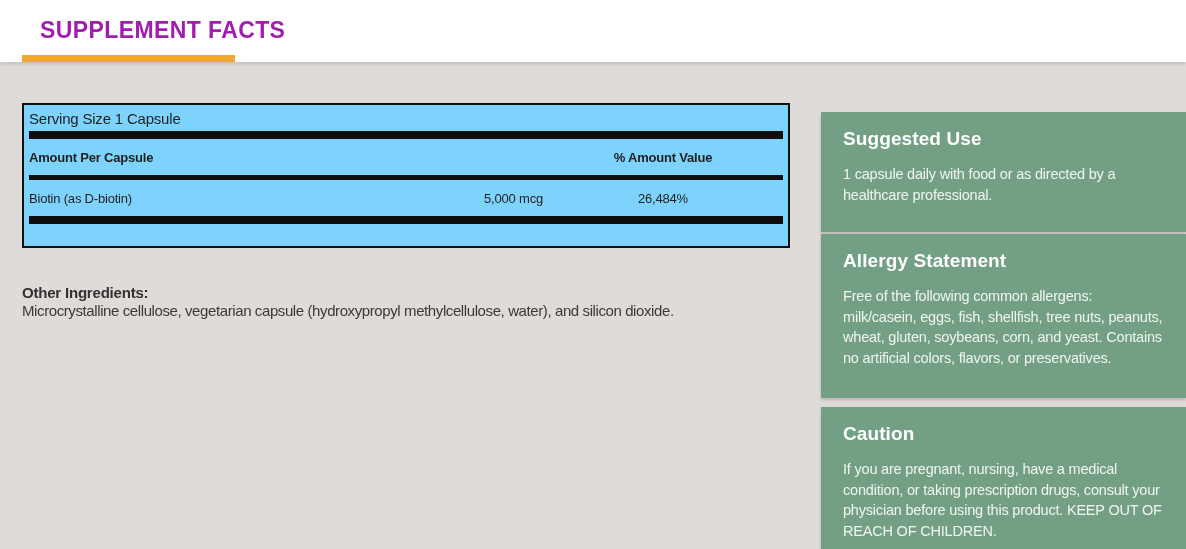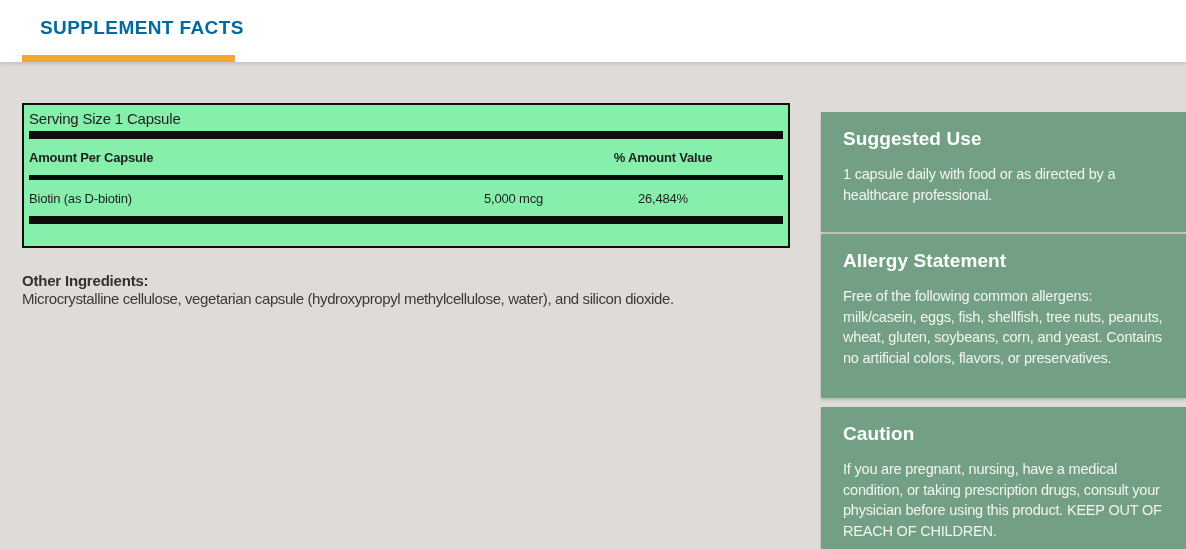--- a/index.html
+++ b/index.html
@@ -19,36 +19,36 @@
     box-shadow: 0 2px 3px rgba(0,0,0,0.12);
     z-index: 2;
   }
   .tab {
     position: absolute; top: 0; left: 22px;
     height: 62px; width: 213px;
     cursor: pointer;
   }
   .tab-label {
     position: absolute; left: 18px; top: 17px;
-    font-size: 19px; font-weight: bold;
+    font-size: 23px; font-weight: bold;
     letter-spacing: 0.4px;
-    color: #0369a1;
+    color: #a21caf;
     white-space: nowrap;
   }
   .tab-underline {
     position: absolute; bottom: 0; left: 0;
     width: 213px; height: 7px;
     background: #f0a733;
   }
 
   
   .facts-panel {
     position: absolute; left: 22px; top: 103px;
     width: 768px; height: 145px;
-    background: #86efac;
+    background: #7dd3fc;
     border: 2px solid #101010;
     padding: 0 5px;
     color: #1f1f1f;
   }
   .sf-serving {
     height: 26px; line-height: 27px;
     font-size: 15px; letter-spacing: -0.2px;
   }
   .sf-bar-thick { height: 8px; background: #0d0d0d; }
   .sf-bar-thin  { height: 5px; background: #0d0d0d; }
@@ -59,21 +59,21 @@
     height: 36px;
     font-size: 13px; letter-spacing: -0.2px;
   }
   .sf-grid-row .col-name   { text-align: left; }
   .sf-grid-row .col-amount { text-align: right; }
   .sf-grid-row .col-dv     { text-align: center; }
   .sf-bold { font-weight: bold; }
 
   
   .other-ingredients {
-    position: absolute; left: 22px; top: 272px;
+    position: absolute; left: 22px; top: 284px;
     width: 770px;
     color: #313131;
   }
   .oi-heading {
     font-size: 15px; font-weight: bold; letter-spacing: -0.2px;
   }
   .oi-text {
     font-size: 15px; letter-spacing: -0.4px;
     color: #3a3a3a;
     line-height: 1.35;

